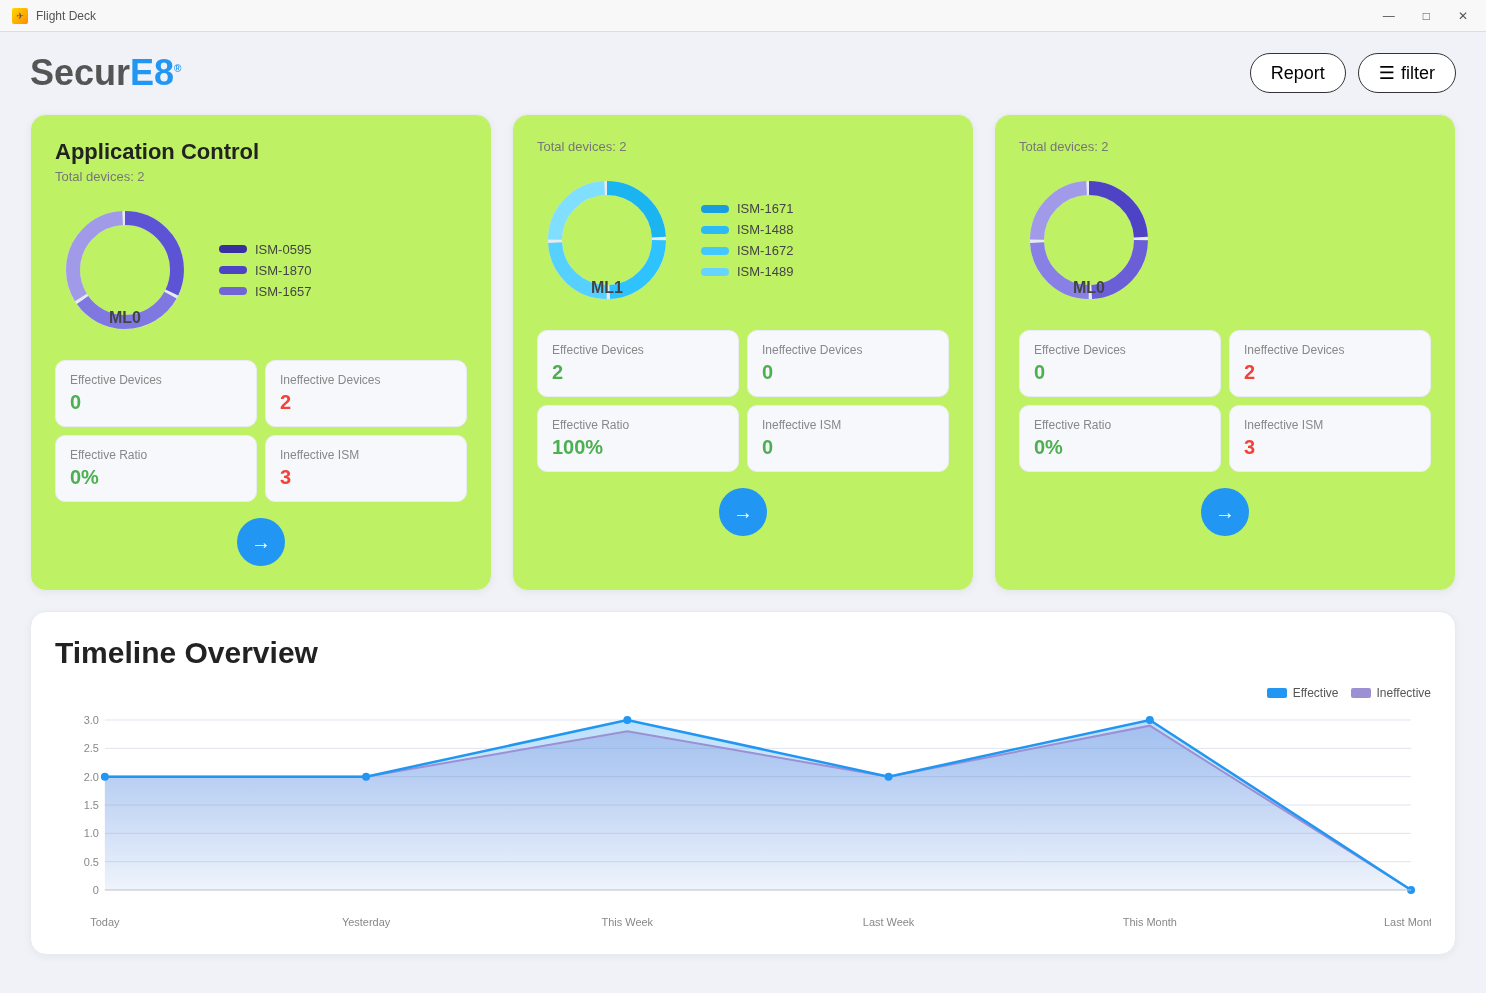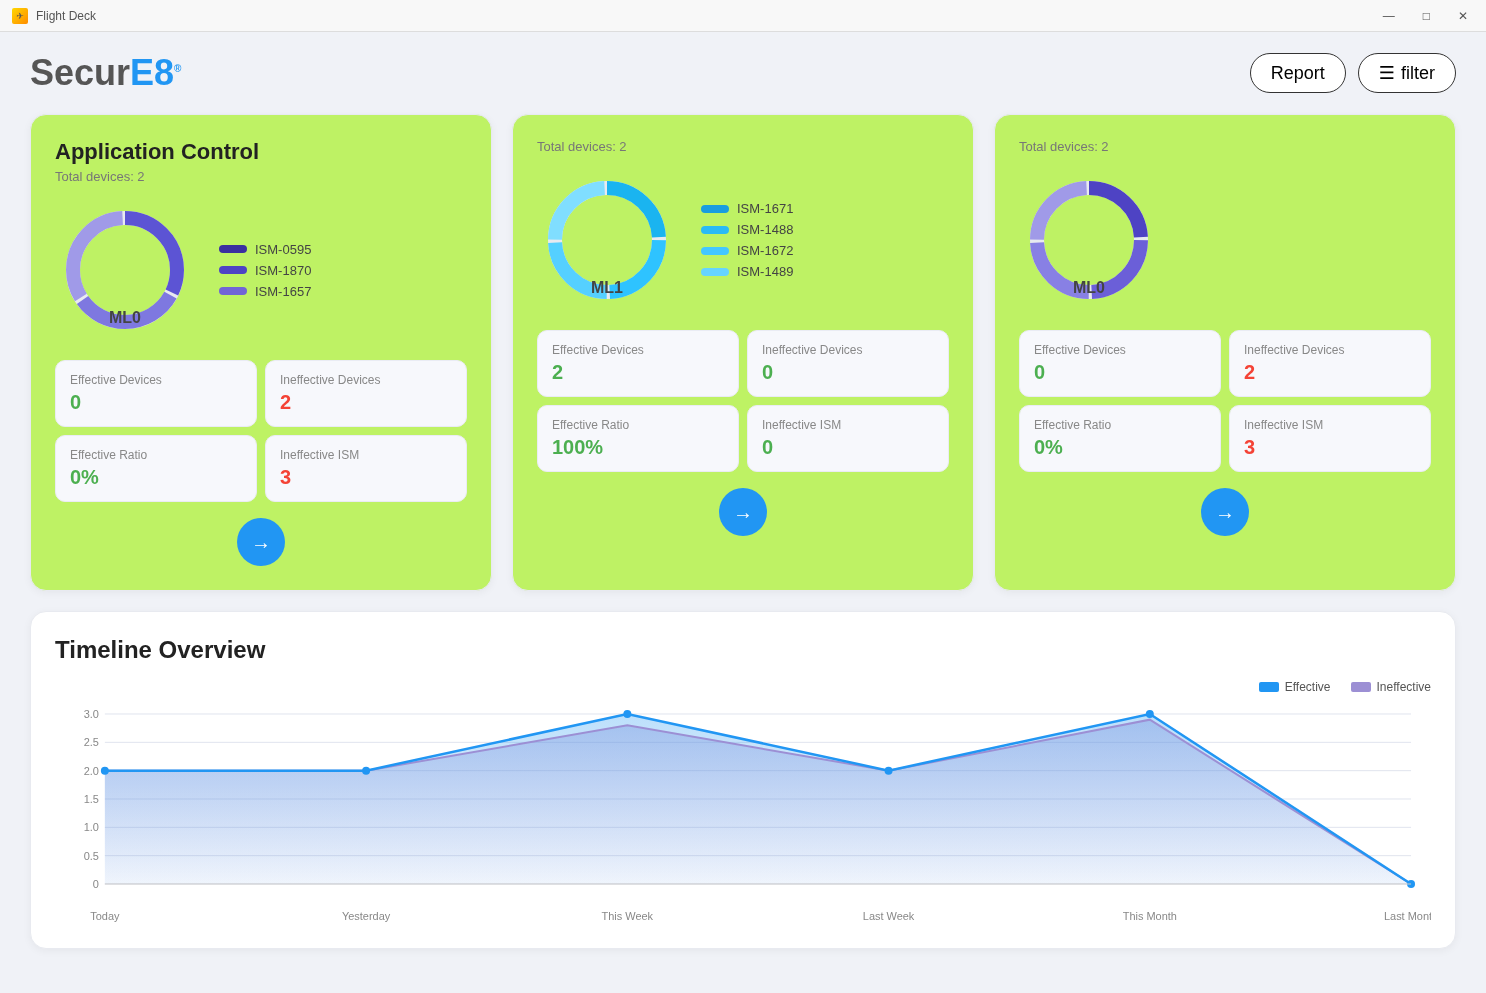--- a/index.html
+++ b/index.html
@@ -195,34 +195,34 @@
 
     
     .timeline-card {
       background: white;
       border-radius: 16px;
       padding: 24px;
       box-shadow: 0 2px 8px rgba(0,0,0,0.05);
       border: 1px solid #e8eaf0;
     }
     .timeline-title {
-      font-size: 24px;
+      font-size: 30px;
       font-weight: 700;
       color: #222;
       margin-bottom: 16px;
     }
     .chart-area {
       position: relative;
       height: 220px;
       margin-top: 8px;
     }
     .chart-legend {
       display: flex;
       justify-content: flex-end;
-      gap: 20px;
+      gap: 12px;
       margin-bottom: 10px;
       font-size: 12px;
       color: #555;
     }
     .chart-legend-item {
       display: flex;
       align-items: center;
       gap: 6px;
     }
     .chart-legend-color {

